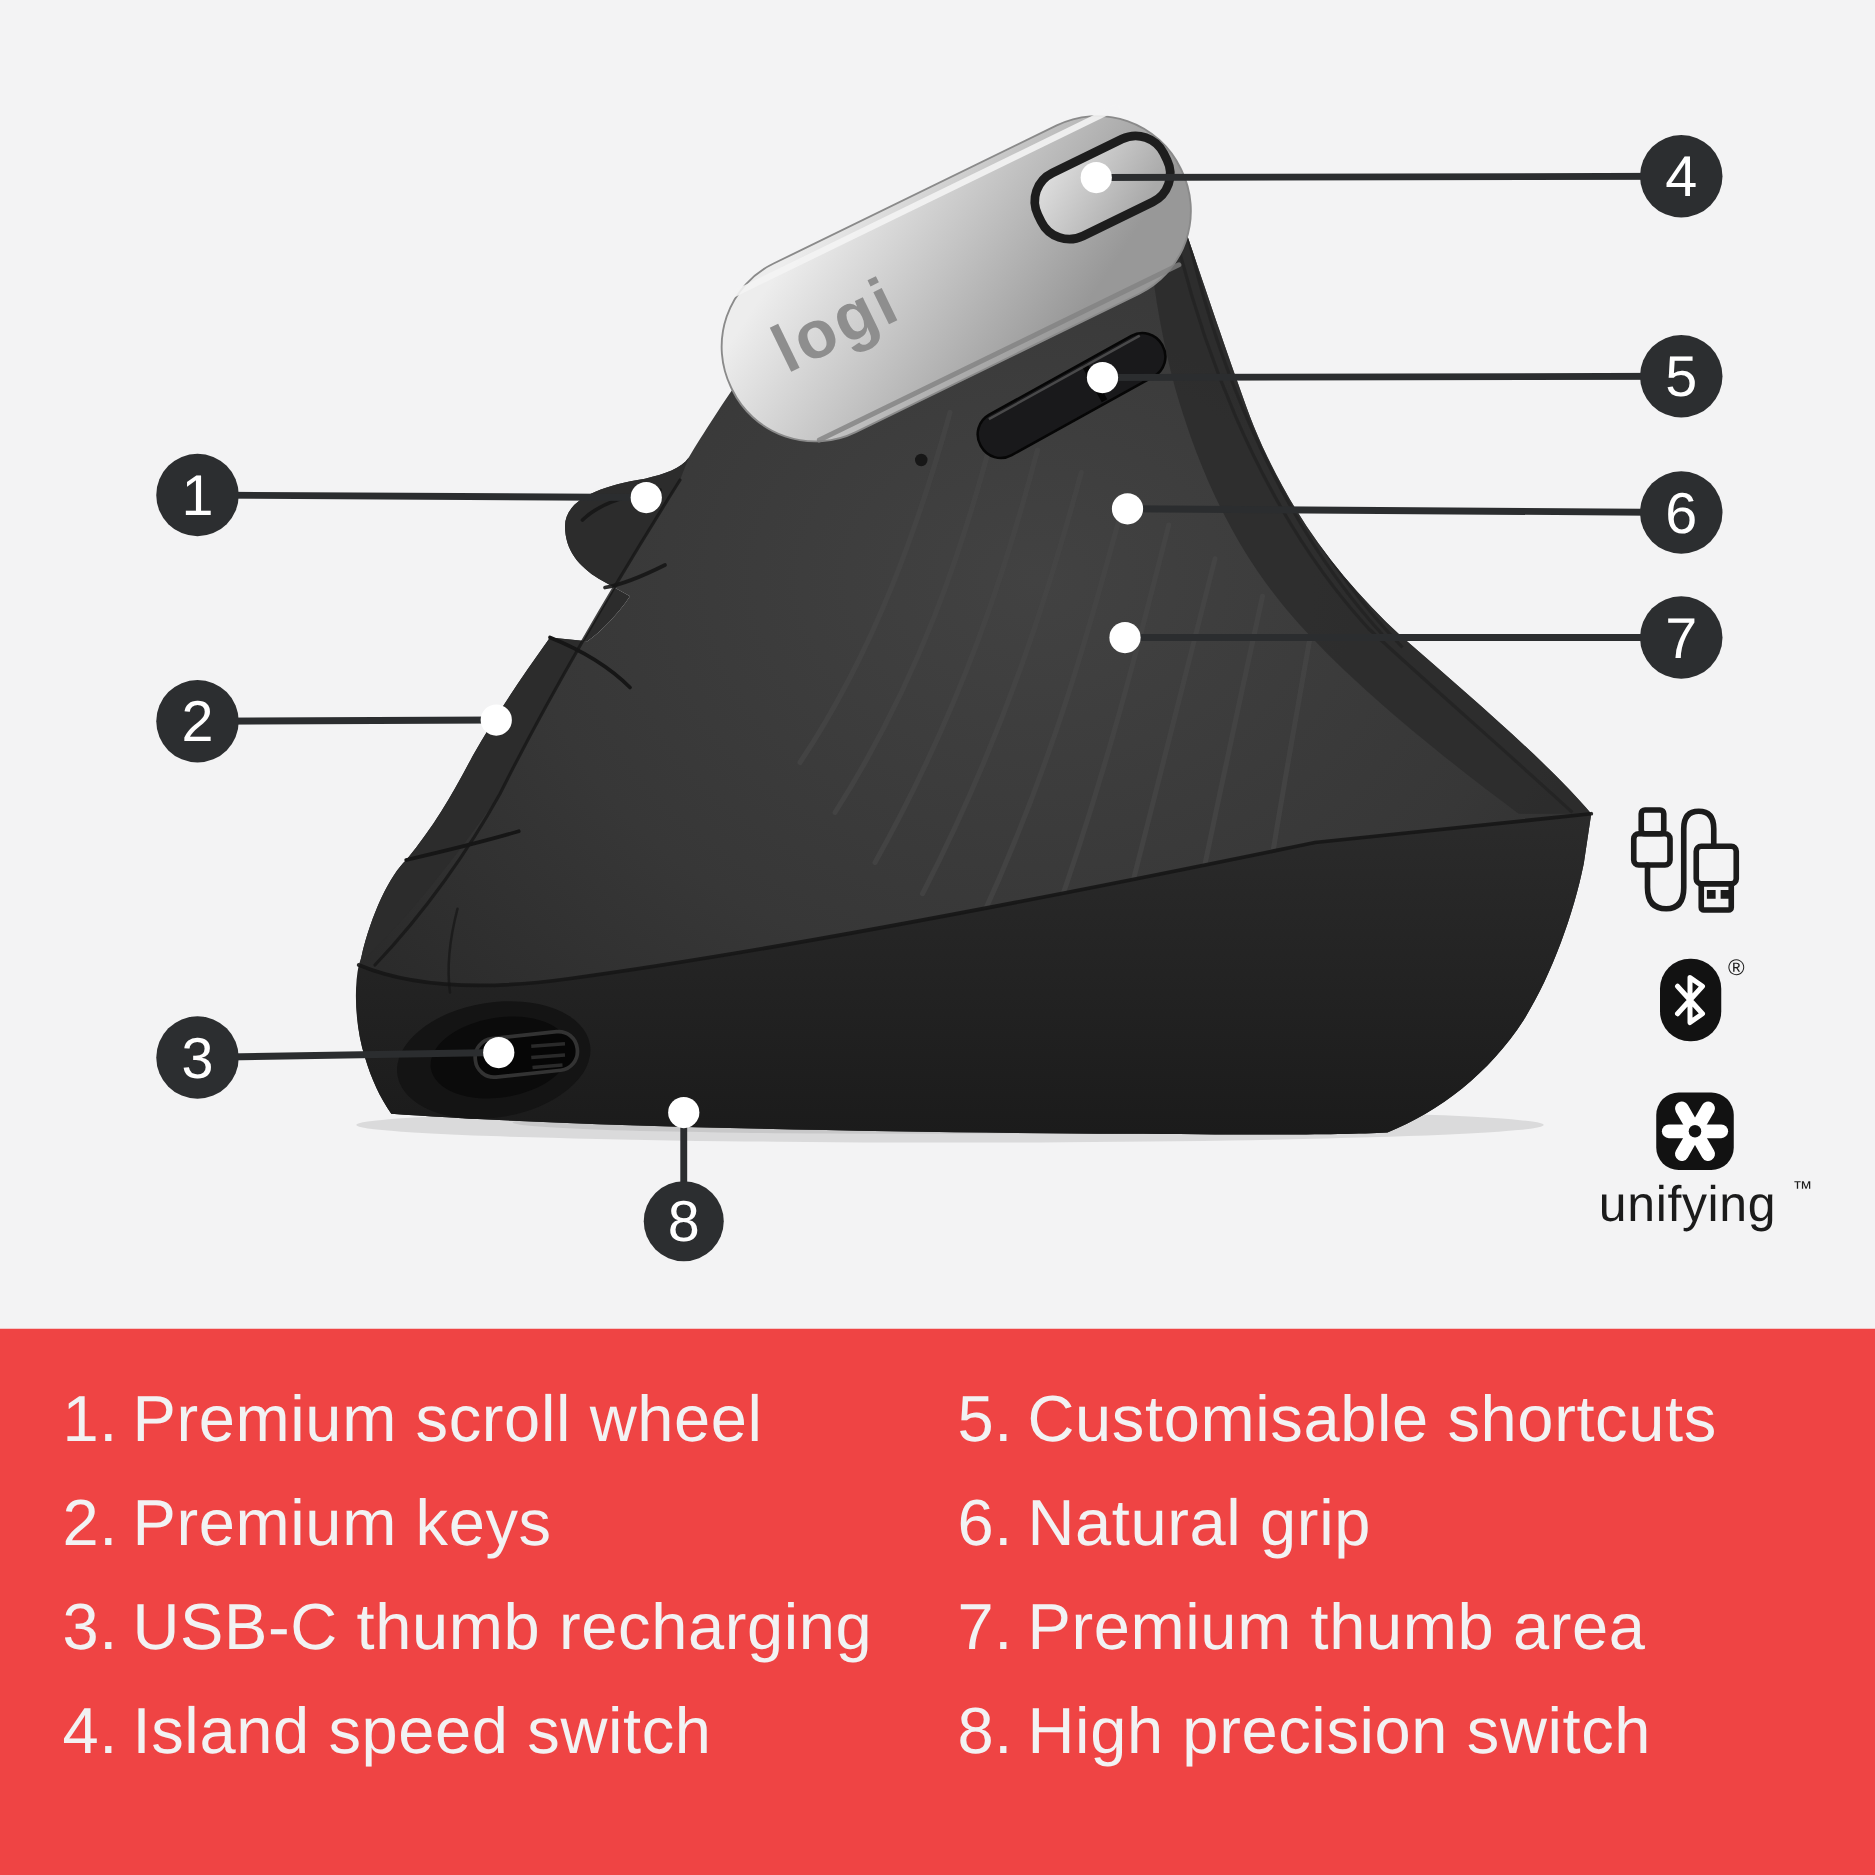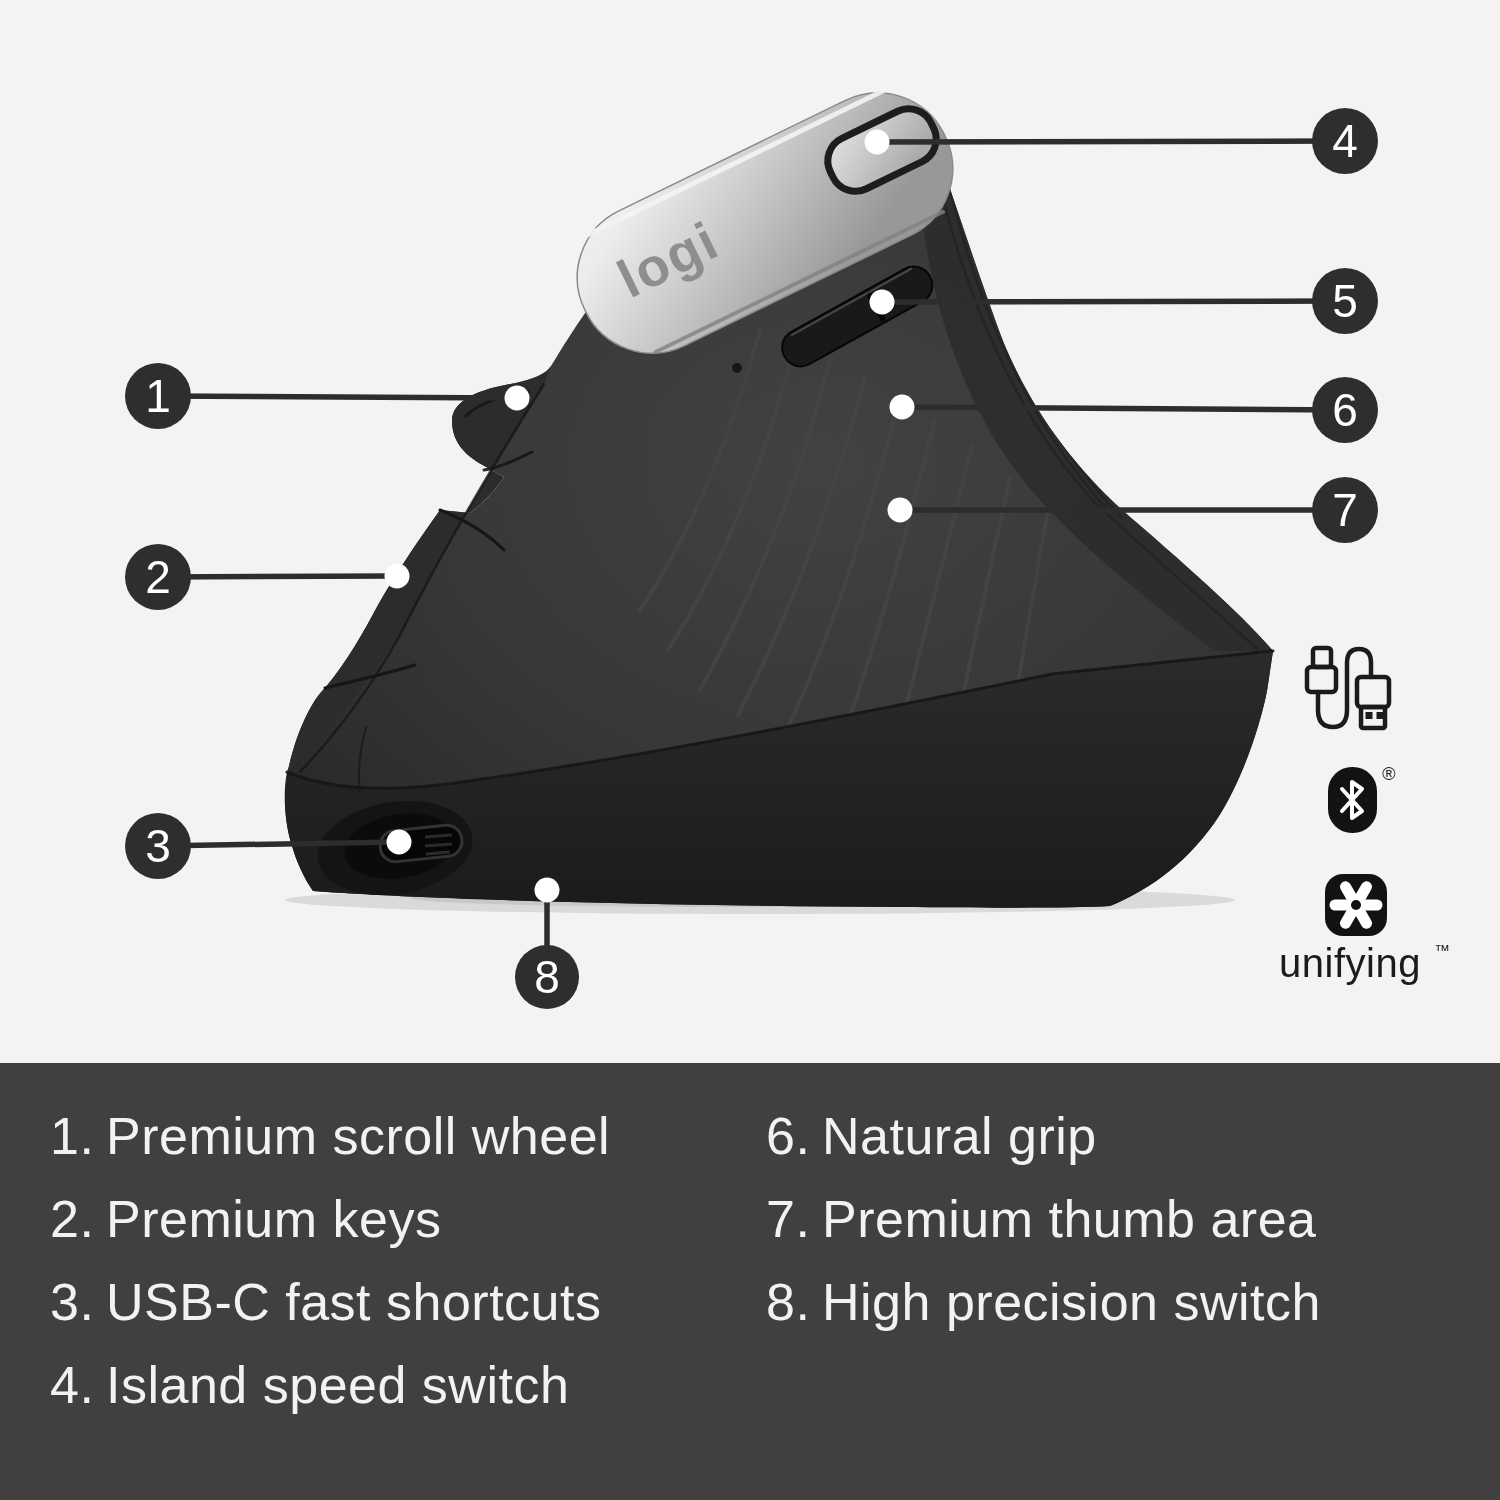--- a/index.html
+++ b/index.html
@@ -6,21 +6,21 @@
   #stage{
     position:relative;
     width:1500px;height:1500px;
     background:#f3f3f4;
     font-family:"Liberation Sans", sans-serif;
     overflow:hidden;
   }
   #artwork{position:absolute;left:0;top:0;}
   #legend-panel{
     position:absolute;left:0;top:1063px;width:1500px;height:437px;
-    background:#404040;
+    background:#ef4444;
   }
   .legend-col{position:absolute;top:45px;}
   #legend-col-left{left:50px;}
   #legend-col-right{left:766px;}
   .legend-row{
     height:56px;line-height:56px;margin-bottom:27px;
     font-size:52px;color:#f2f2f3;letter-spacing:0.5px;
     white-space:nowrap;
   }
   .legend-num{display:inline-block;min-width:56px;}
@@ -226,28 +226,31 @@
 
   <div id="legend-panel">
     <div class="legend-col" id="legend-col-left">
       <div class="legend-row">
         <span class="legend-num">1.</span><span class="legend-lbl">Premium scroll wheel</span>
       </div>
       <div class="legend-row">
         <span class="legend-num">2.</span><span class="legend-lbl">Premium keys</span>
       </div>
       <div class="legend-row">
-        <span class="legend-num">3.</span><span class="legend-lbl">USB-C fast shortcuts</span>
+        <span class="legend-num">3.</span><span class="legend-lbl">USB-C thumb recharging</span>
       </div>
       <div class="legend-row">
         <span class="legend-num">4.</span><span class="legend-lbl">Island speed switch</span>
       </div>
     </div>
     <div class="legend-col" id="legend-col-right">
       <div class="legend-row">
+        <span class="legend-num">5.</span><span class="legend-lbl">Customisable shortcuts</span>
+      </div>
+      <div class="legend-row">
         <span class="legend-num">6.</span><span class="legend-lbl">Natural grip</span>
       </div>
       <div class="legend-row">
         <span class="legend-num">7.</span><span class="legend-lbl">Premium thumb area</span>
       </div>
       <div class="legend-row">
         <span class="legend-num">8.</span><span class="legend-lbl">High precision switch</span>
       </div>
     </div>
   </div>

